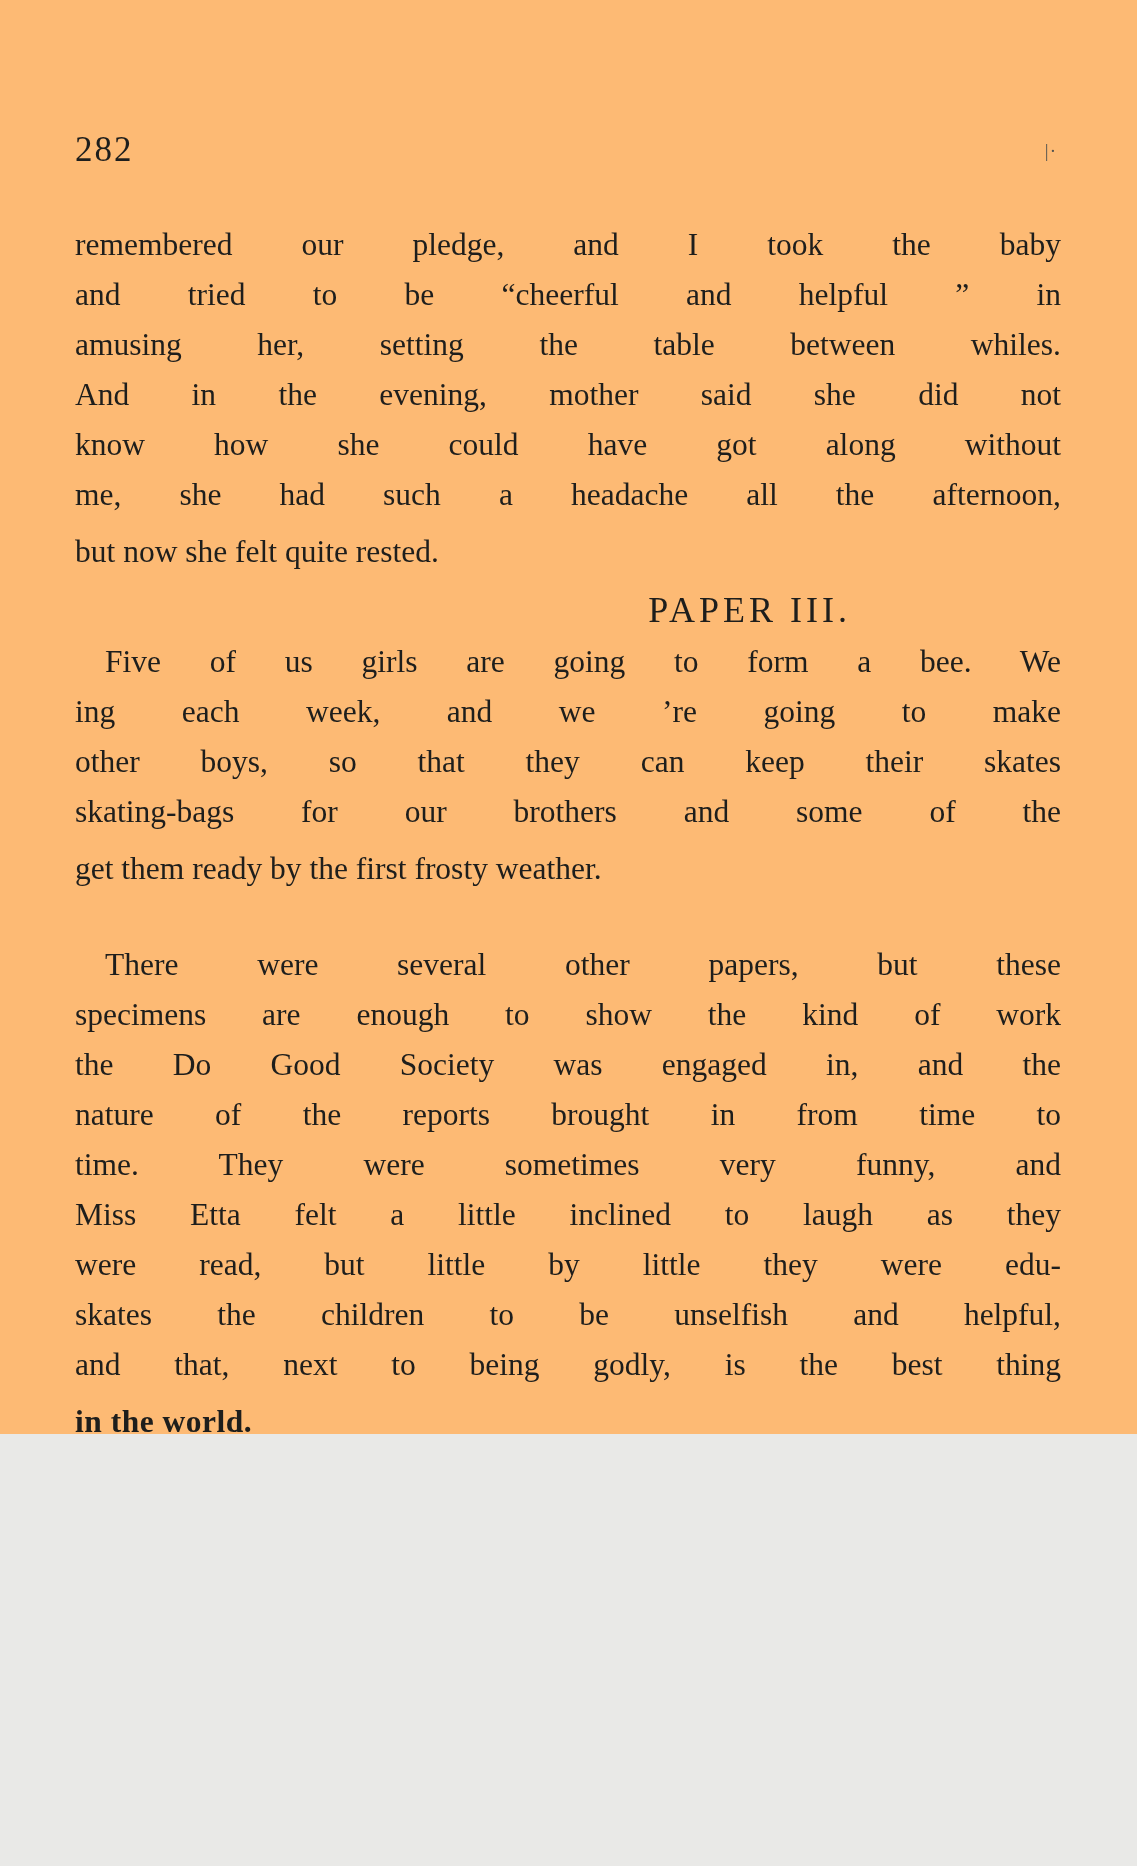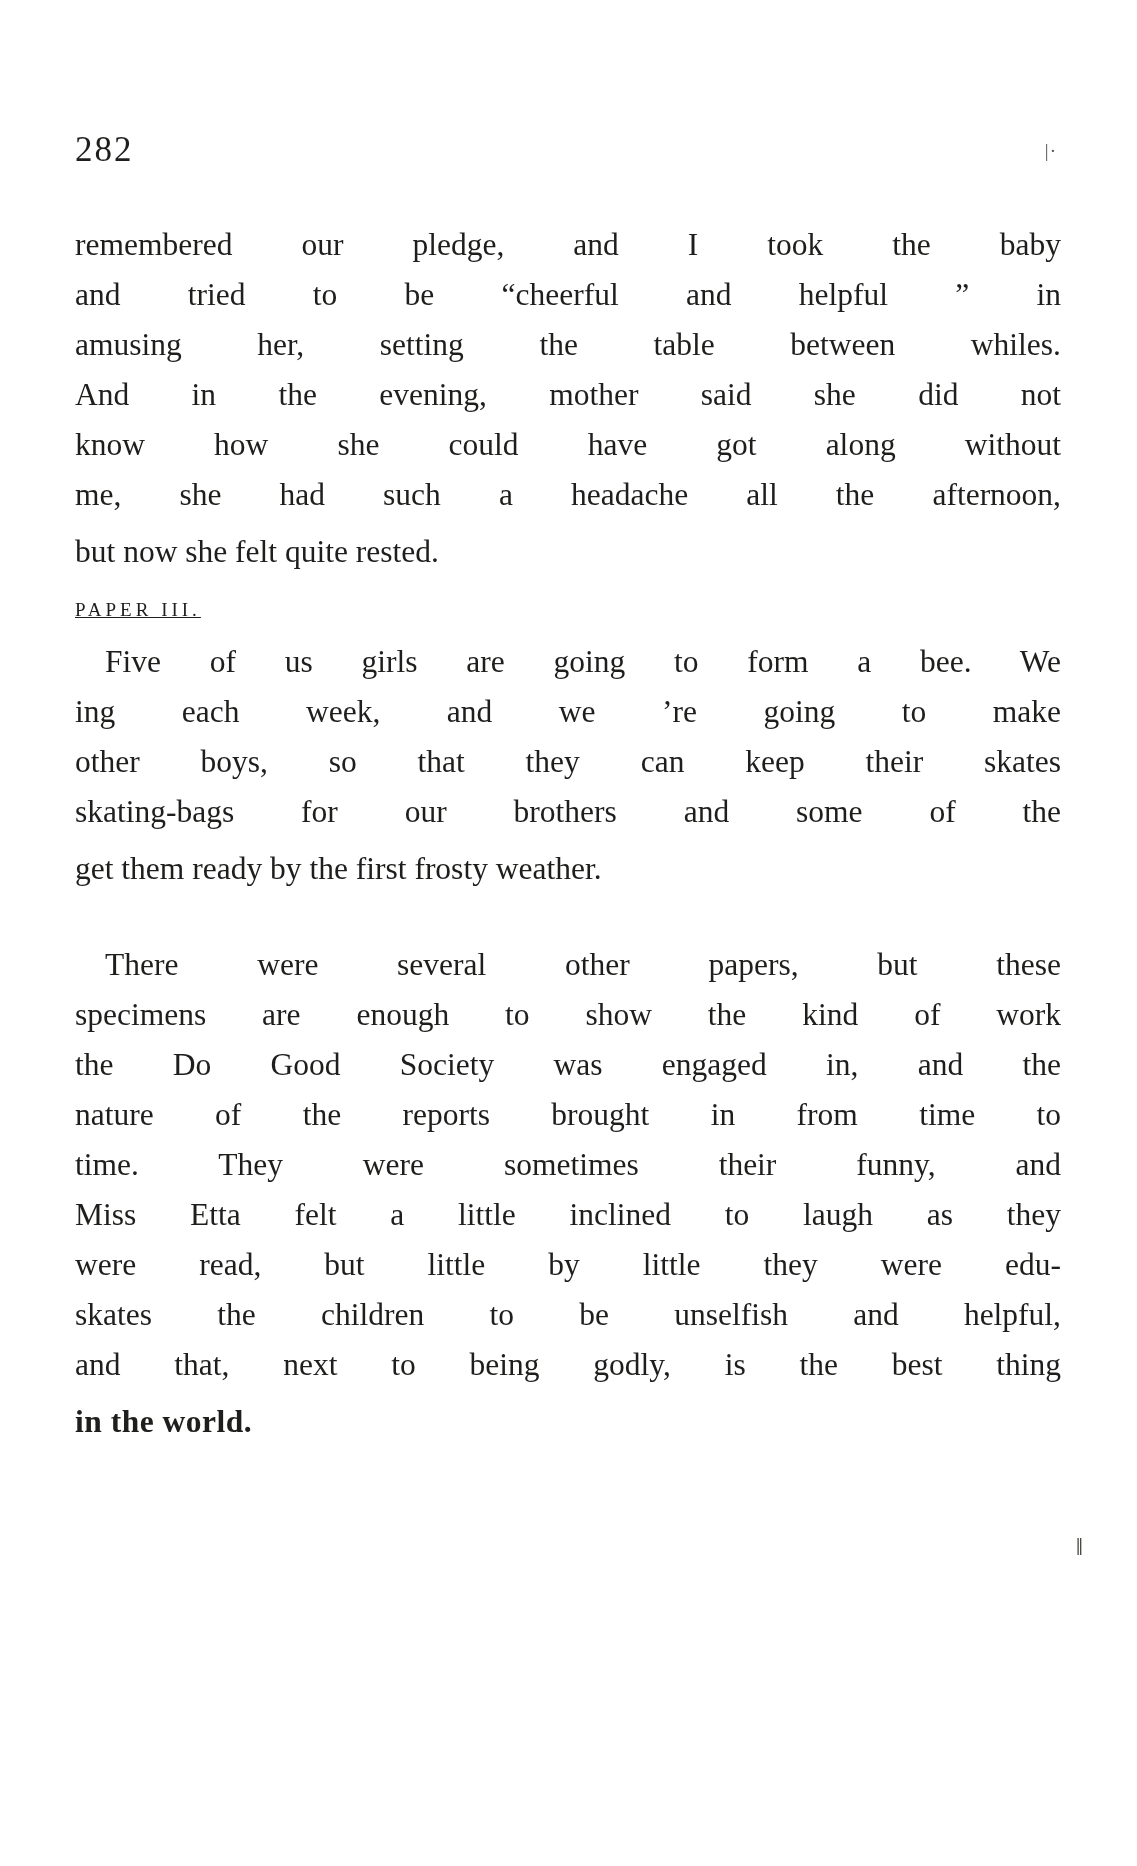--- a/index.html
+++ b/index.html
@@ -3,23 +3,23 @@
 <meta charset="utf-8">
 <style>
   html, body {
     margin: 0;
     padding: 0;
     background: #e9e9e7;
   }
   .page {
     position: relative;
     width: 1137px;
-    height: 1866px;
+    height: 1434px;
     margin: 0 auto;
-    background: #ffffff;
+    background: #fdba74;
     color: #1e1e1c;
     font-family: "Liberation Serif", "DejaVu Serif", serif;
     overflow: hidden;
     box-sizing: border-box;
   }
   .page-header {
     position: relative;
     margin-top: 128px;
     height: 62px;
     padding: 0 76px;
@@ -68,24 +68,23 @@
   .line.indent {
     text-indent: 30px;
   }
   .line.ink-heavy {
     font-weight: 600;
     letter-spacing: 0.5px;
   }
   .section-heading {
     line-height: 50px;
     margin: 8px 210px 2px 0;
-    text-align: left;
-    font-size: 19px;
+    text-align: right;
+    font-size: 36px;
     letter-spacing: 4px;
-    text-decoration: underline;
   }
   .paragraph.spaced-before {
     margin-top: 46px;
   }
   .bottom-artifact {
     position: absolute;
     right: 54px;
     top: 1532px;
     font-size: 26px;
     color: #3c3b37;
@@ -121,21 +120,21 @@
       <span class="line">other boys, so that they can keep their skates</span>
       <span class="line">skating-bags for our brothers and some of the</span>
       <span class="line last">get them ready by the first frosty weather.</span>
     </div>
 
     <div class="paragraph spaced-before">
       <span class="line indent">There were several other papers, but these</span>
       <span class="line">specimens are enough to show the kind of work</span>
       <span class="line">the Do Good Society was engaged in, and the</span>
       <span class="line">nature of the reports brought in from time to</span>
-      <span class="line">time. They were sometimes their funny, and</span>
+      <span class="line">time. They were sometimes very funny, and</span>
       <span class="line">Miss Etta felt a little inclined to laugh as they</span>
       <span class="line">were read, but little by little they were edu-</span>
       <span class="line">skates the children to be unselfish and helpful,</span>
       <span class="line">and that, next to being godly, is the best thing</span>
       <span class="line last ink-heavy">in the world.</span>
     </div>
 
   </main>
 
   <span class="bottom-artifact">‖</span>

